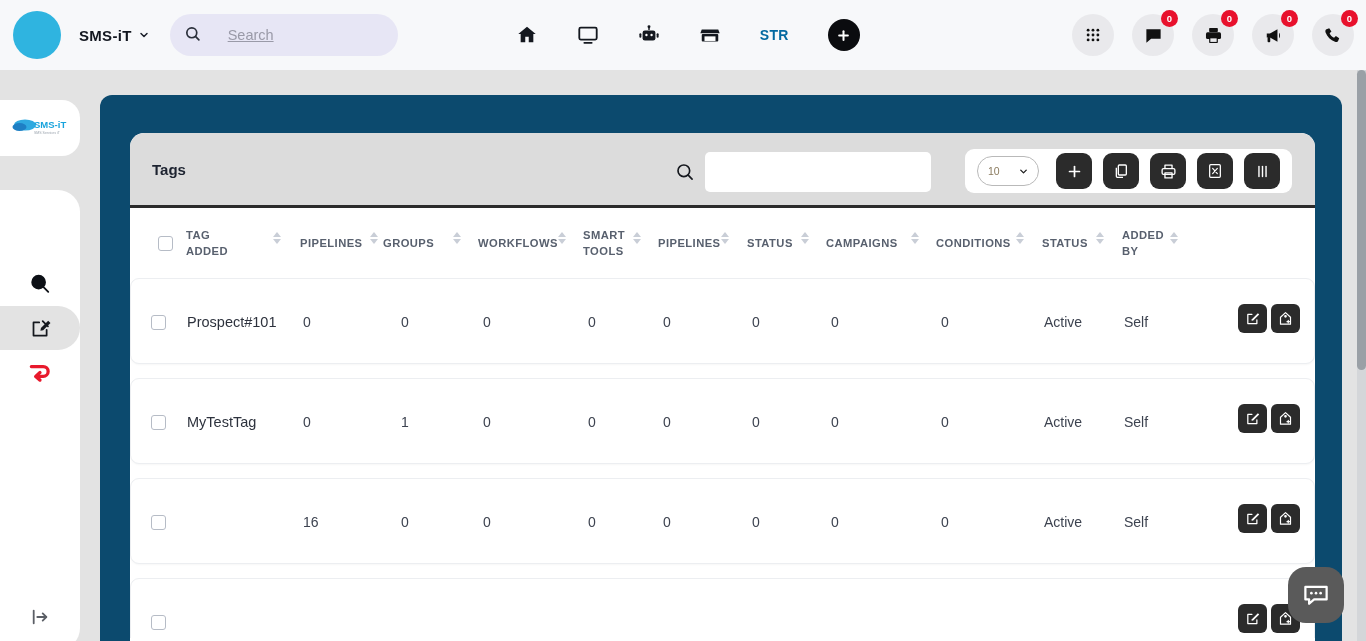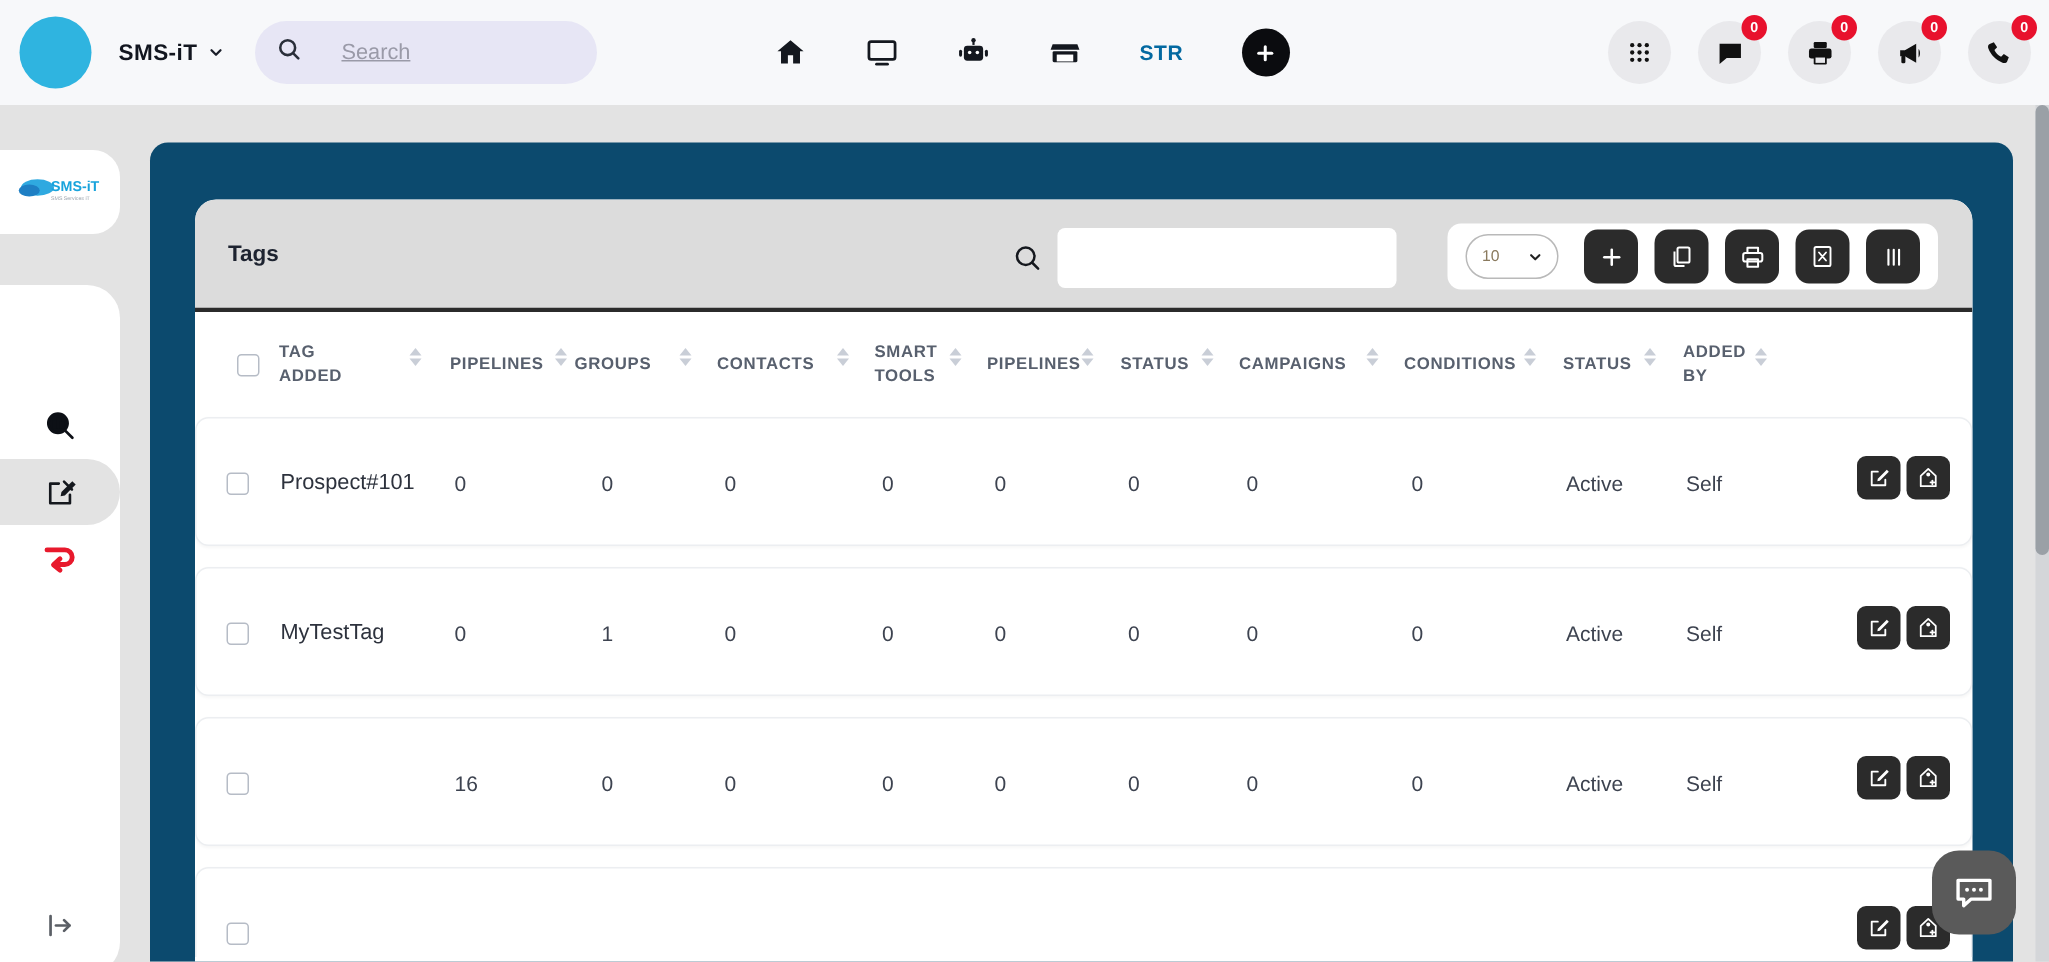--- a/index.html
+++ b/index.html
@@ -408,21 +408,21 @@
 
         <div class="th" style="left:253px">
             <span>GROUPS</span>
           </div>
         <div class="sorter" style="left:323px">
             <i class="up"></i>
             <i class="dn"></i>
           </div>
 
         <div class="th" style="left:348px">
-            <span>CONTACTS</span>
+            <span>WORKFLOWS</span>
           </div>
         <div class="sorter" style="left:428px">
             <i class="up"></i>
             <i class="dn"></i>
           </div>
 
         <div class="th" style="left:453px;width:56px">
             <span>SMART TOOLS</span>
           </div>
         <div class="sorter" style="left:503px">

